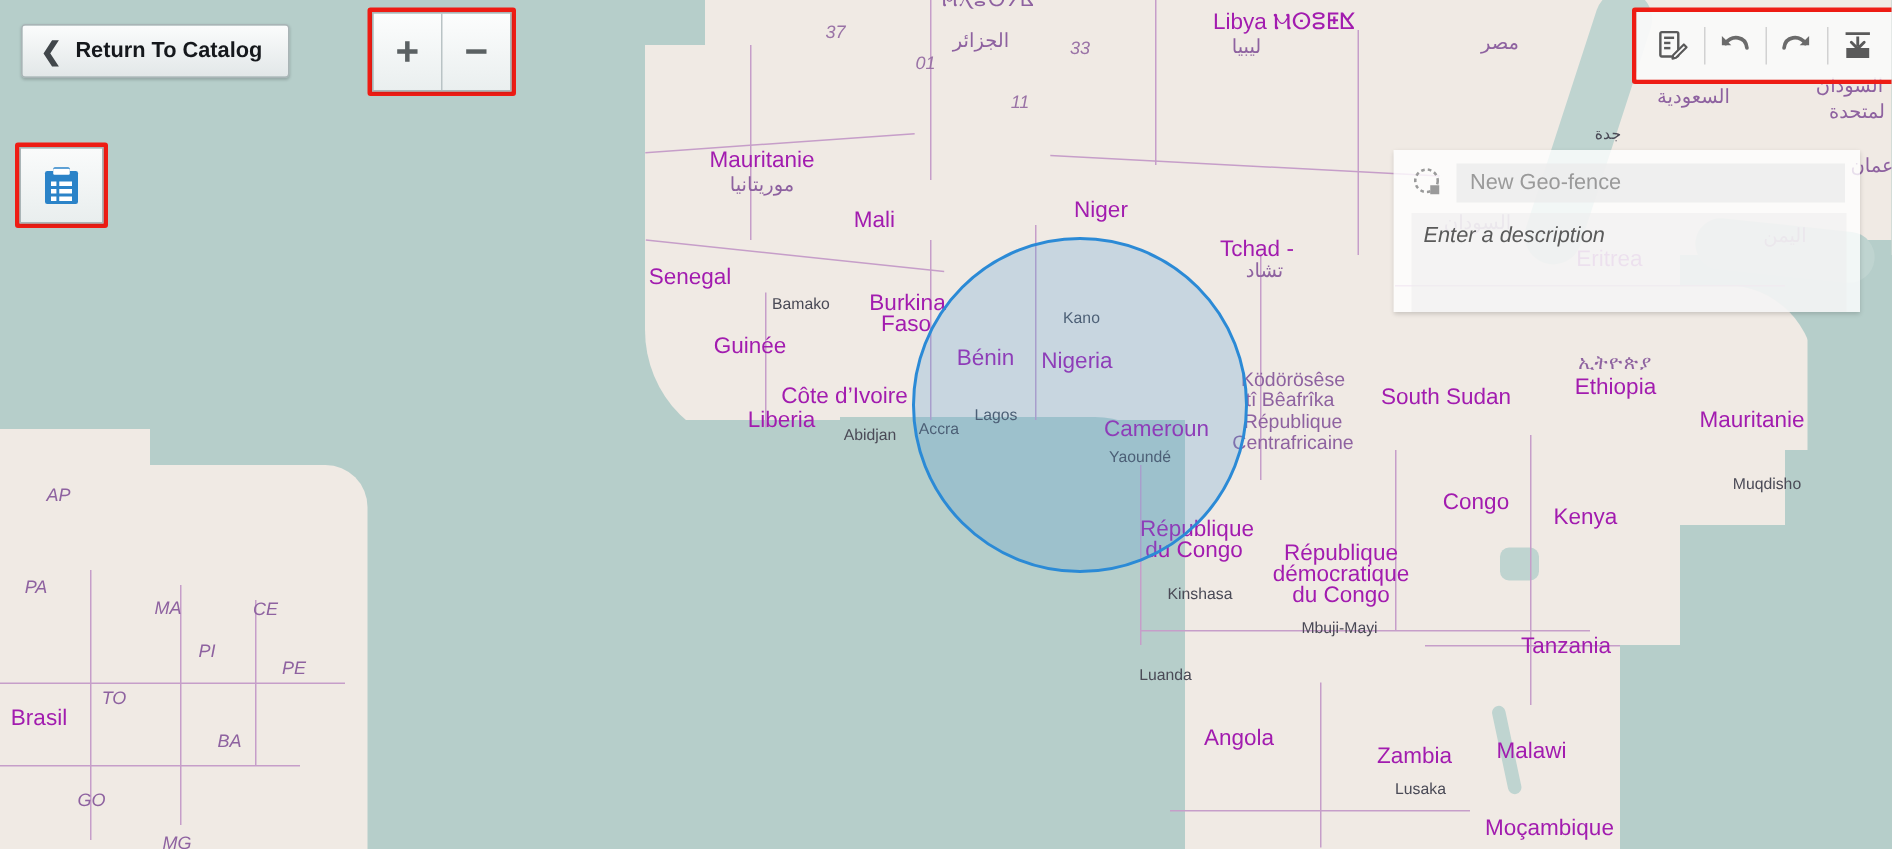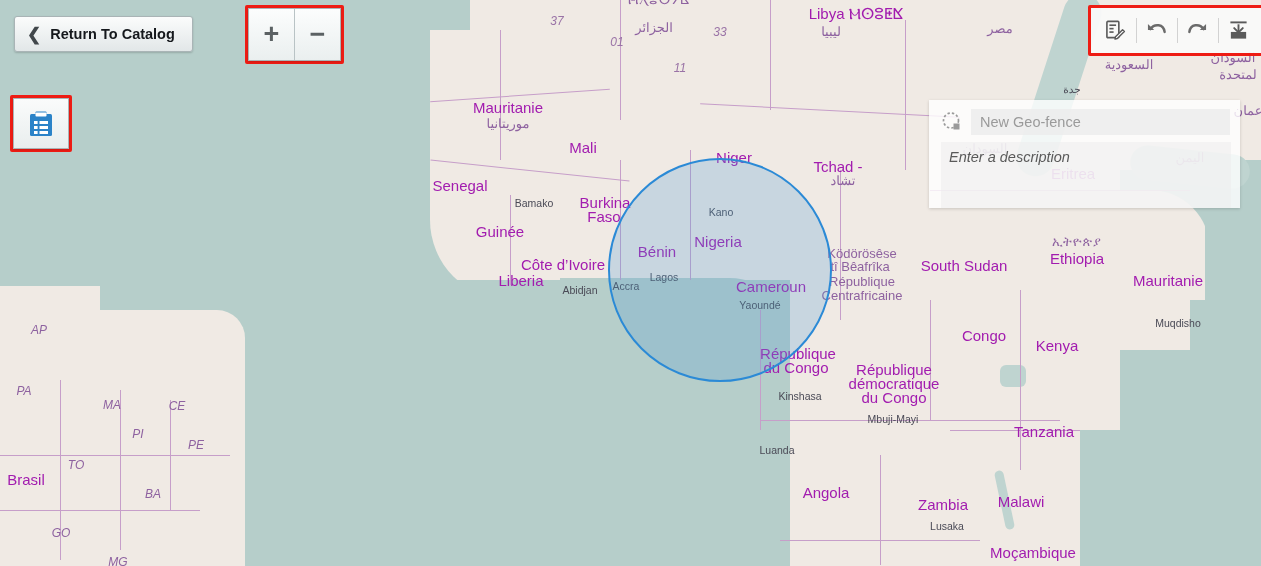--- a/index.html
+++ b/index.html
@@ -165,23 +165,23 @@
     <div id="map-labels">
         <div class="lbl lbl-country" style="left: 508px; top: 107px;">Mauritanie</div>
         <div class="lbl lbl-ar" style="left: 508px; top: 123px;">موريتانيا</div>
         <div class="lbl lbl-country" style="left: 583px; top: 147px;">Mali</div>
         <div class="lbl lbl-country" style="left: 460px; top: 185px;">Senegal</div>
         <div class="lbl lbl-country" style="left: 500px; top: 231px;">Guinée</div>
         <div class="lbl lbl-country" style="left: 563px; top: 264px;">Côte d’Ivoire</div>
         <div class="lbl lbl-country" style="left: 521px; top: 280px;">Liberia</div>
         <div class="lbl lbl-country" style="left: 605px; top: 202px;">Burkina</div>
         <div class="lbl lbl-country" style="left: 604px; top: 216px;">Faso</div>
-        <div class="lbl lbl-country" style="left: 734px; top: 157px;">Niger</div>
+        <div class="lbl lbl-country" style="left: 734px; top: 140px;">Niger</div>
         <div class="lbl lbl-country" style="left: 718px; top: 241px;">Nigeria</div>
-        <div class="lbl lbl-country" style="left: 657px; top: 239px; margin-top: 12px;">Bénin</div>
+        <div class="lbl lbl-country" style="left: 657px; top: 239px;">Bénin</div>
         <div class="lbl lbl-country" style="left: 771px; top: 286px; text-align: center;">Cameroun</div>
         <div class="lbl lbl-country" style="left: 838px; top: 166px;">Tchad -</div>
         <div class="lbl lbl-ar" style="left: 843px; top: 180px;">تشاد</div>
         <div class="lbl lbl-country-sm" style="left: 862px; top: 253px;">Ködörösêse</div>
         <div class="lbl lbl-country-sm" style="left: 860px; top: 266px;">tî Bêafrîka</div>
         <div class="lbl lbl-country-sm" style="left: 862px; top: 281px;">République</div>
         <div class="lbl lbl-country-sm" style="left: 862px; top: 295px;">Centrafricaine</div>
         <div class="lbl lbl-country" style="left: 964px; top: 265px;">South Sudan</div>
         <div class="lbl lbl-country" style="left: 1077px; top: 258px;">Ethiopia</div>
         <div class="lbl lbl-tif" style="left: 1077px; top: 242px;">ኢትዮጵያ</div>

